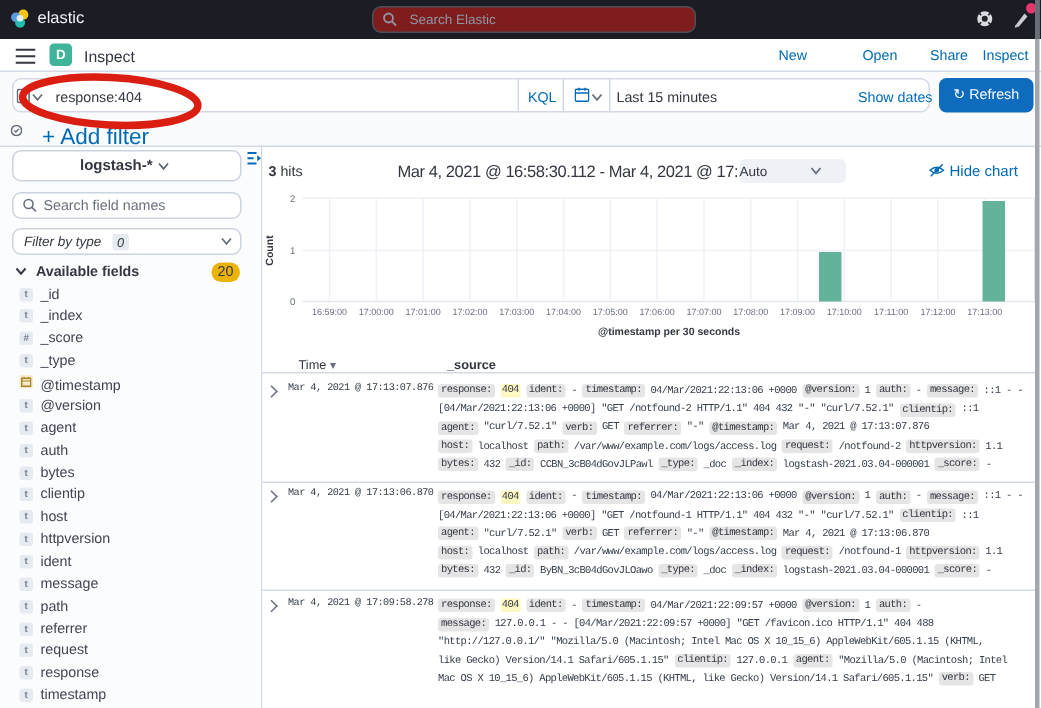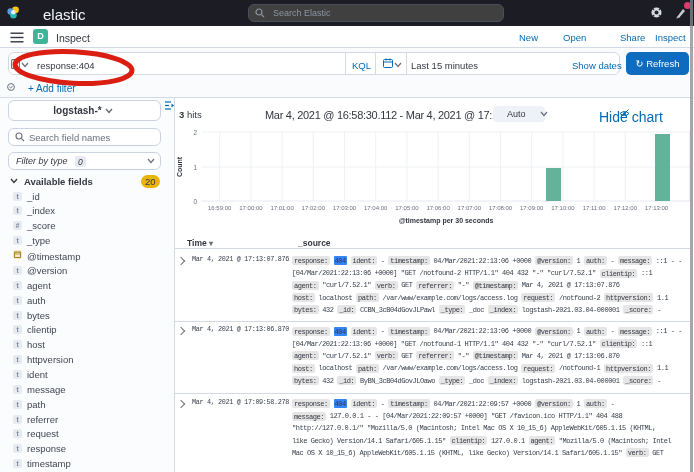--- a/index.html
+++ b/index.html
@@ -1,57 +1,57 @@
 <!DOCTYPE html>
 <html><head>
 <meta charset="utf-8">
 <style>
 *{margin:0;padding:0;box-sizing:border-box;}
 html,body{width:694px;height:472px;overflow:hidden;}
 body{position:relative;font-family:"Liberation Sans",sans-serif;background:#fff;}
 .abs{position:absolute;}
 
 #topbar{left:0;top:0;width:694px;height:26px;background:#1c1d24;}
-#tsearch{left:248px;top:4px;width:256px;height:18px;background:#404040;border:1px solid #4c4f59;border-radius:6px;color:#8d95a3;font-size:9px;line-height:16px;padding-left:24px;}
+#tsearch{left:248px;top:4px;width:216px;height:18px;background:#7f1d1d;border:1px solid #4c4f59;border-radius:6px;color:#8d95a3;font-size:9px;line-height:16px;padding-left:24px;}
 
 #navbar{left:0;top:26px;width:694px;height:22px;background:#fff;border-bottom:1px solid #d3dae6;box-shadow:0 1px 2px rgba(152,162,179,.3);}
 .navlink{top:32px;font-size:9.5px;color:#006bb4;}
 #dbadge{left:33px;top:29px;width:15px;height:15px;background:#3fb498;border-radius:3px;color:#fff;font-size:9px;font-weight:bold;text-align:center;line-height:15px;}
 
 #qstrip{left:0;top:48px;width:694px;height:50px;background:#fafbfd;border-bottom:1px solid #d3dae6;}
 #qbox{left:8px;top:52px;width:612px;height:23px;background:#fff;border:1px solid #d3dae6;border-radius:6px;}
 #refresh{left:626px;top:52px;width:63px;height:23px;background:#0f6bbd;border-radius:5px;color:#fff;font-size:9.5px;text-align:center;line-height:23px;}
 .vsep{top:52px;width:1px;height:23px;background:#d3dae6;}
 
 #sidebar{left:0;top:98px;width:175px;height:374px;background:#fbfcfe;border-right:1px solid #d3dae6;}
 .sbox{background:#fff;border:1px solid #ccd3e0;border-radius:6px;}
 .fitem{position:absolute;left:13px;height:11px;font-size:9.5px;color:#404552;}
 .fbadge{display:inline-block;width:9px;height:9px;background:#e6ebf2;border-radius:2px;color:#7a8291;font-size:6.5px;font-weight:bold;text-align:center;line-height:9px;vertical-align:1px;margin-right:5px;}
 
 #main{left:175px;top:98px;width:519px;height:374px;background:#fff;}
 
 .mono{font-family:"Liberation Mono",monospace;}
 .src{font-size:7px;line-height:12.3px;letter-spacing:-0.45px;white-space:pre;color:#38404d;}
 .b{background:#e5e5e5;border-radius:2px;padding:0.5px 2px;color:#343741;}
-mark{background:#3b82f6;color:#343741;padding:0.5px 1px;border-radius:1px;}
+mark{background:#fef9c3;color:#343741;padding:0.5px 1px;border-radius:1px;}
 .hline{position:absolute;height:1px;background:#d3dae6;}
 .time{font-size:6.8px;letter-spacing:-0.35px;color:#38404d;white-space:pre;}
 .chev{position:absolute;left:178px;width:6px;height:6px;border-right:1.2px solid #69707d;border-top:1.2px solid #69707d;transform:rotate(45deg);}
 </style>
 </head>
 <body>
 
 <div class="abs" id="topbar"></div>
 <svg class="abs" style="left:7px;top:6px" width="13" height="13" viewBox="0 0 13 13">
  <circle cx="8.5" cy="3.8" r="3.4" fill="#fec514"></circle>
  <circle cx="3.6" cy="5.5" r="3.2" fill="#5a9be0"></circle>
  <circle cx="6.4" cy="9.2" r="3.3" fill="#24bbb1"></circle>
  <circle cx="6.3" cy="6.2" r="2.2" fill="#e8eef7"></circle>
 </svg>
-<div class="abs" style="left:25px;top:6px;color:#f1f4fa;font-size:15px;margin-left:18px;">elastic</div>
+<div class="abs" style="left:25px;top:6px;color:#f1f4fa;font-size:11px;">elastic</div>
 <div class="abs" id="tsearch">Search Elastic</div>
 <svg class="abs" style="left:255px;top:8px" width="10" height="10" viewBox="0 0 10 10">
  <circle cx="4" cy="4" r="3" fill="none" stroke="#8d95a3" stroke-width="1.2"></circle>
  <line x1="6.3" y1="6.3" x2="9" y2="9" stroke="#8d95a3" stroke-width="1.2"></line>
 </svg>
 
 <svg class="abs" style="left:651px;top:7px" width="11" height="11" viewBox="0 0 11 11">
  <circle cx="5.5" cy="5.5" r="5" fill="#d8dbe0"></circle>
  <circle cx="5.5" cy="5.5" r="2" fill="#23242b"></circle>
  <g stroke="#23242b" stroke-width="1.1" transform="rotate(45 5.5 5.5)">
@@ -73,21 +73,21 @@
  <g stroke="#343741" stroke-width="1.4">
       <line x1="0.5" y1="1.2" x2="13.5" y2="1.2"></line>
       <line x1="0.5" y1="5.5" x2="13.5" y2="5.5"></line>
       <line x1="0.5" y1="9.8" x2="13.5" y2="9.8"></line>
     </g>
 </svg>
 <div class="abs" id="dbadge">D</div>
 <div class="abs" style="left:56px;top:32px;font-size:10.5px;color:#343741;">Inspect</div>
 <div class="abs navlink" style="left:519px;">New</div>
 <div class="abs navlink" style="left:550px;margin-top:36px;">Save</div>
-<div class="abs navlink" style="left:563px;">Open</div>
+<div class="abs navlink" style="left:575px;">Open</div>
 <div class="abs navlink" style="left:620px;">Share</div>
 <div class="abs navlink" style="left:655px;">Inspect</div>
 
 <div class="abs" id="qstrip"></div>
 <div class="abs" id="qbox"></div>
 <div class="abs vsep" style="left:345px;"></div>
 <div class="abs vsep" style="left:375px;"></div>
 <div class="abs vsep" style="left:406px;"></div>
 
 <svg class="abs" style="left:11px;top:59px" width="9" height="10" viewBox="0 0 9 10">
@@ -110,21 +110,21 @@
  <path d="M1 1 L4 4.5 L7 1" fill="none" stroke="#69707d" stroke-width="1.2"></path>
 </svg>
 <div class="abs" style="left:411px;top:60px;font-size:9.5px;color:#343741;">Last 15 minutes</div>
 <div class="abs" style="left:572px;top:60px;font-size:9.5px;color:#006bb4;">Show dates</div>
 <div class="abs" id="refresh">↻ Refresh</div>
 
 <svg class="abs" style="left:7px;top:83px" width="8" height="8" viewBox="0 0 8 8">
  <circle cx="4" cy="4" r="3.4" fill="none" stroke="#69707d" stroke-width="1"></circle>
  <path d="M2.5 4 L3.6 5 L5.5 3" fill="none" stroke="#69707d" stroke-width="1"></path>
 </svg>
-<div class="abs" style="left:28px;top:83px;font-size:10px;color:#006bb4;">+ Add filter</div>
+<div class="abs" style="left:28px;top:83px;font-size:15px;color:#006bb4;">+ Add filter</div>
 
 <div class="abs" id="sidebar"></div>
 <div class="abs sbox" style="left:8px;top:100px;width:153px;height:21px;text-align:center;font-size:10px;font-weight:bold;color:#343741;line-height:20px;text-indent:-14px;">logstash-*</div>
 <svg class="abs" style="left:105px;top:108px" width="8" height="6" viewBox="0 0 8 6">
     <path d="M1 1 L4 4.5 L7 1" fill="none" stroke="#5d6571" stroke-width="1.2"></path>
   </svg>
 
 <svg class="abs" style="left:164px;top:101px" width="11" height="9" viewBox="0 0 11 9">
  <line x1="1" y1="1" x2="7" y2="1" stroke="#006bb4" stroke-width="1.2"></line>
  <line x1="1" y1="4.5" x2="5" y2="4.5" stroke="#006bb4" stroke-width="1.2"></line>
@@ -170,31 +170,31 @@
     <div class="fitem" style="top:398.7px;"><span class="fbadge">t</span>path</div>
     <div class="fitem" style="top:413.5px;"><span class="fbadge">t</span>referrer</div>
     <div class="fitem" style="top:428.4px;"><span class="fbadge">t</span>request</div>
     <div class="fitem" style="top:443.3px;"><span class="fbadge">t</span>response</div>
     <div class="fitem" style="top:458.2px;"><span class="fbadge">t</span>timestamp</div>
   </div>
 
 <div class="abs" id="main"></div>
 <div class="abs" style="left:179px;top:109px;font-size:9.5px;color:#343741;"><b>3</b> hits</div>
 <div class="abs" style="left:265px;top:109px;font-size:11px;letter-spacing:-0.29px;color:#343741;">Mar 4, 2021 @ 16:58:30.112 - Mar 4, 2021 @ 17:13:30.112</div>
-<div class="abs" style="left:493px;top:106px;width:52px;height:16px;background:#eef1f6;border-radius:4px;font-size:9px;color:#343741;line-height:16px;padding-left:14px;">Auto</div>
+<div class="abs" style="left:493px;top:106px;width:71px;height:16px;background:#eef1f6;border-radius:4px;font-size:9px;color:#343741;line-height:16px;padding-left:0;">Auto</div>
 <svg class="abs" style="left:540px;top:111px" width="8" height="6" viewBox="0 0 8 6">
  <path d="M1 1 L4 4.5 L7 1" fill="none" stroke="#69707d" stroke-width="1.2"></path>
 </svg>
 
 <svg class="abs" style="left:619px;top:109px" width="11" height="9" viewBox="0 0 11 9">
  <path d="M1 4.5 Q5.5 0.5 10 4.5 Q5.5 8.5 1 4.5 Z" fill="none" stroke="#006bb4" stroke-width="1"></path>
  <circle cx="5.5" cy="4.5" r="1.5" fill="#006bb4"></circle>
  <line x1="1.5" y1="8.5" x2="9.5" y2="0.5" stroke="#006bb4" stroke-width="1"></line>
 </svg>
-<div class="abs" style="left:599px;top:109px;font-size:14px;color:#006bb4;">Hide chart</div>
+<div class="abs" style="left:633px;top:109px;font-size:10px;color:#006bb4;">Hide chart</div>
 
 <svg class="abs" style="left:175px;top:124px" width="519" height="110" viewBox="0 0 519 110">
  <g stroke="#eff1f6" stroke-width="1">
   <line x1="26.5" y1="8" x2="515" y2="8"></line>
   <line x1="26.5" y1="43" x2="515" y2="43"></line>
  </g>
  <line x1="26.5" y1="77" x2="515" y2="77" stroke="#e4e8ee" stroke-width="1"></line>
  <g id="vgrid" stroke="#eceff4" stroke-width="1">
       <line x1="44.7" y1="8" x2="44.7" y2="77" stroke="#eff1f6"></line>
       <line x1="75.9" y1="8" x2="75.9" y2="77" stroke="#eff1f6"></line>
@@ -234,21 +234,21 @@
       <text x="325.5" y="86">17:08:00</text>
       <text x="356.7" y="86">17:09:00</text>
       <text x="387.9" y="86">17:10:00</text>
       <text x="419.09999999999997" y="86">17:11:00</text>
       <text x="450.29999999999995" y="86">17:12:00</text>
       <text x="481.5" y="86">17:13:00</text>
     </g>
  <text x="271" y="99" font-family="Liberation Sans" font-size="7" font-weight="bold" fill="#343741" text-anchor="middle">@timestamp per 30 seconds</text>
 </svg>
 
-<div class="abs" style="left:187px;top:238px;font-size:8.5px;font-weight:bold;color:#343741;">Time <span style="color:#69707d;font-size:8px;">▾</span></div>
+<div class="abs" style="left:199px;top:238px;font-size:8.5px;font-weight:normal;color:#343741;">Time <span style="color:#69707d;font-size:8px;">▾</span></div>
 <div class="abs" style="left:298px;top:238px;font-size:8.5px;font-weight:bold;color:#343741;">_source</div>
 <div class="hline" style="left:175px;top:248px;width:516px;"></div>
 <div class="hline" style="left:175px;top:321px;width:516px;"></div>
 <div class="hline" style="left:175px;top:393px;width:516px;"></div>
 
 <div class="chev" style="top:258px;"></div>
 <div class="abs mono time" style="left:192px;top:255px;">Mar 4, 2021 @ 17:13:07.876</div>
 <div class="abs mono src" style="left:292px;top:254.8px;"><div><span class="b">response:</span> <mark>404</mark> <span class="b">ident:</span> - <span class="b">timestamp:</span> 04/Mar/2021:22:13:06 +0000 <span class="b">@version:</span> 1 <span class="b">auth:</span> - <span class="b">message:</span> ::1 - -</div><div>[04/Mar/2021:22:13:06 +0000] "GET /notfound-2 HTTP/1.1" 404 432 "-" "curl/7.52.1" <span class="b">clientip:</span> ::1</div><div><span class="b">agent:</span> "curl/7.52.1" <span class="b">verb:</span> GET <span class="b">referrer:</span> "-" <span class="b">@timestamp:</span> Mar 4, 2021 @ 17:13:07.876</div><div><span class="b">host:</span> localhost <span class="b">path:</span> /var/www/example.com/logs/access.log <span class="b">request:</span> /notfound-2 <span class="b">httpversion:</span> 1.1</div><div><span class="b">bytes:</span> 432 <span class="b">_id:</span> CCBN_3cB04dGovJLPawl <span class="b">_type:</span> _doc <span class="b">_index:</span> logstash-2021.03.04-000001 <span class="b">_score:</span> -</div>
 </div>
 

